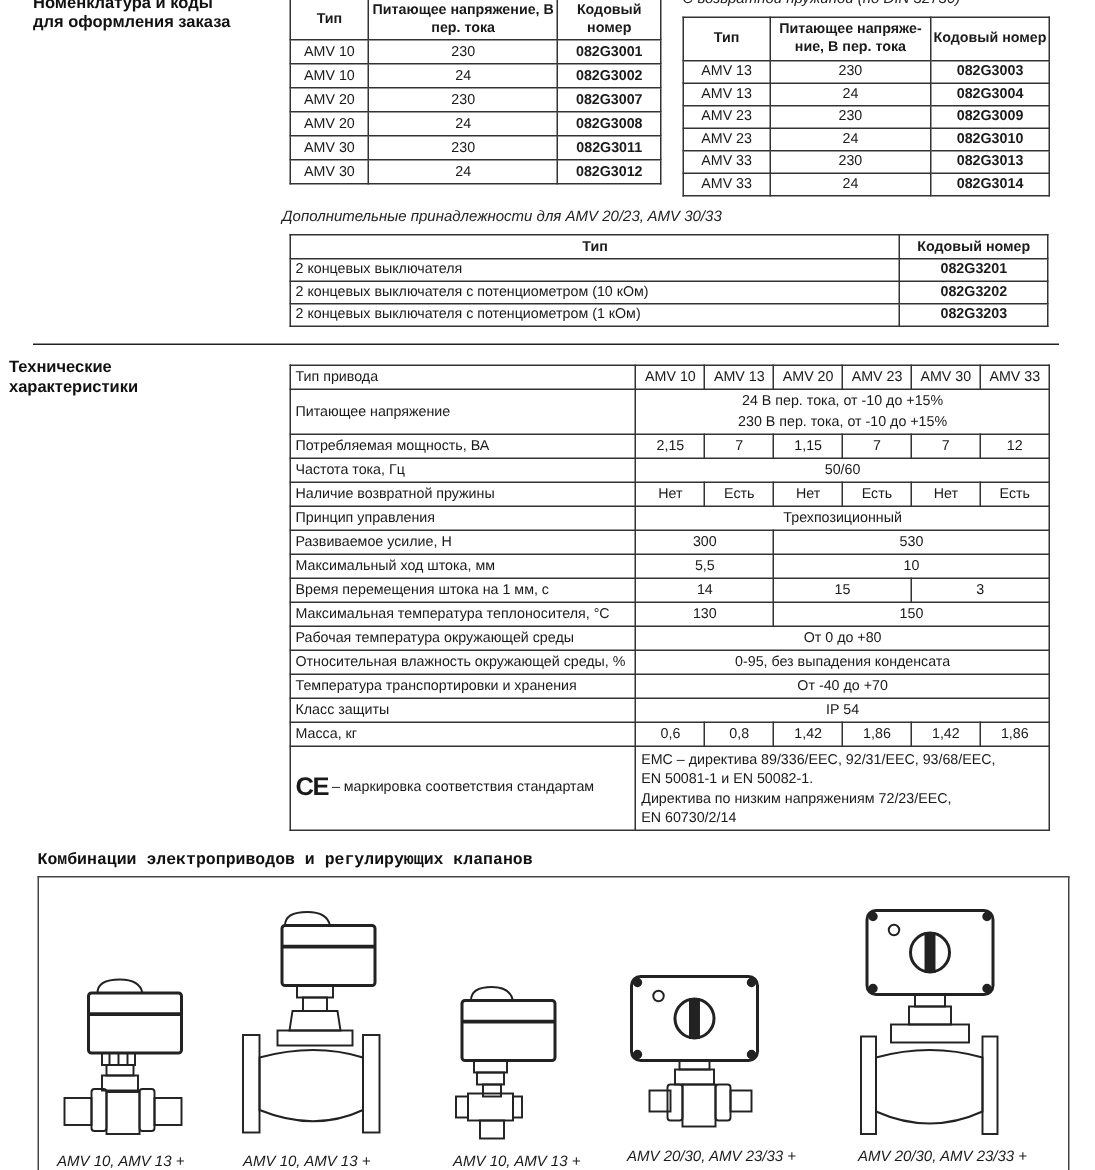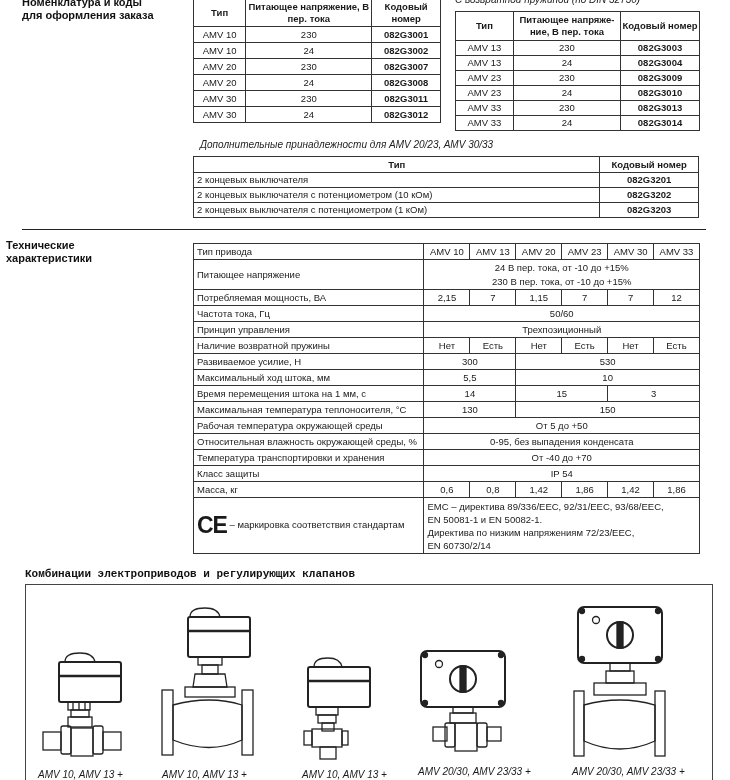--- a/index.html
+++ b/index.html
@@ -103,21 +103,21 @@
         <td class="c b">082G3013</td>
       </tr>
   <tr style="height:15px;">
         <td class="c">AMV 33</td>
         <td class="c">24</td>
         <td class="c b">082G3014</td>
       </tr>
 </tbody>
   </table>
 
-<div class="abs italic-caption" style="left:200px; top:139px;">Дополнительные принадлежности для AMV 20/23, AMV 30/33</div>
+<div class="abs italic-caption" style="left:188px; top:139px;">Дополнительные принадлежности для AMV 20/23, AMV 30/33</div>
 
 <table class="abs" style="left:193px; top:156px; width:506px;">
   <tbody>
       <tr class="hdr" style="height:16px;">
     <th style="width:408px;">Тип</th>
     <th style="width:98px;">Кодовый номер</th>
   </tr>
   <tr style="height:15px;">
         <td class="l">2 концевых выключателя</td>
         <td class="c b">082G3201</td>
@@ -174,33 +174,33 @@
     <td class="c">1,15</td>
     <td class="c">7</td>
     <td class="c">7</td>
     <td class="c">12</td>
   </tr>
   <tr>
     <td class="l">Частота тока, Гц</td>
     <td class="c" colspan="6">50/60</td>
   </tr>
   <tr>
-    <td class="l">Принцип управления</td>
-    <td class="c" colspan="6">Трехпозиционный</td>
-  </tr>
-  <tr>
     <td class="l">Наличие возвратной пружины</td>
     <td class="c">Нет</td>
     <td class="c">Есть</td>
     <td class="c">Нет</td>
     <td class="c">Есть</td>
     <td class="c">Нет</td>
     <td class="c">Есть</td>
   </tr>
   <tr>
+    <td class="l">Принцип управления</td>
+    <td class="c" colspan="6">Трехпозиционный</td>
+  </tr>
+  <tr>
     <td class="l">Развиваемое усилие, Н</td>
     <td class="c" colspan="2">300</td>
     <td class="c" colspan="4">530</td>
   </tr>
   <tr>
     <td class="l">Максимальный ход штока, мм</td>
     <td class="c" colspan="2">5,5</td>
     <td class="c" colspan="4">10</td>
   </tr>
   <tr>
@@ -209,21 +209,21 @@
     <td class="c" colspan="2">15</td>
     <td class="c" colspan="2">3</td>
   </tr>
   <tr>
     <td class="l">Максимальная температура теплоносителя, °С</td>
     <td class="c" colspan="2">130</td>
     <td class="c" colspan="4">150</td>
   </tr>
   <tr>
     <td class="l">Рабочая температура окружающей среды</td>
-    <td class="c" colspan="6">От 5 до +50</td>
+    <td class="c" colspan="6">От 0 до +80</td>
   </tr>
   <tr>
     <td class="l">Относительная влажность окружающей среды, %</td>
     <td class="c" colspan="6">0-95, без выпадения конденсата</td>
   </tr>
   <tr>
     <td class="l">Температура транспортировки и хранения</td>
     <td class="c" colspan="6">От -40 до +70</td>
   </tr>
   <tr>
@@ -234,21 +234,21 @@
     <td class="l">Масса, кг</td>
     <td class="c">0,6</td>
     <td class="c">0,8</td>
     <td class="c">1,42</td>
     <td class="c">1,86</td>
     <td class="c">1,42</td>
     <td class="c">1,86</td>
   </tr>
   <tr style="height:56px;">
     <td class="l" style="vertical-align:middle;">
-      <span style="font-weight:bold; font-size:23px; letter-spacing:-1px; vertical-align:middle;">CE</span>
+      <span style="font-weight:bold; font-size:17px; letter-spacing:-1px; vertical-align:middle;">CE</span>
       <span>– маркировка соответствия стандартам</span>
     </td>
     <td colspan="6" style="text-align:left; padding-left:3px; line-height:13px;margin-left:45px;">
       <div>EMC – директива 89/336/EEC, 92/31/EEC, 93/68/EEC,</div>
       <div>EN 50081-1 и EN 50082-1.</div>
       <div>Директива по низким напряжениям 72/23/EEC,</div>
       <div>EN 60730/2/14</div>
     </td>
   </tr>
 </tbody>

